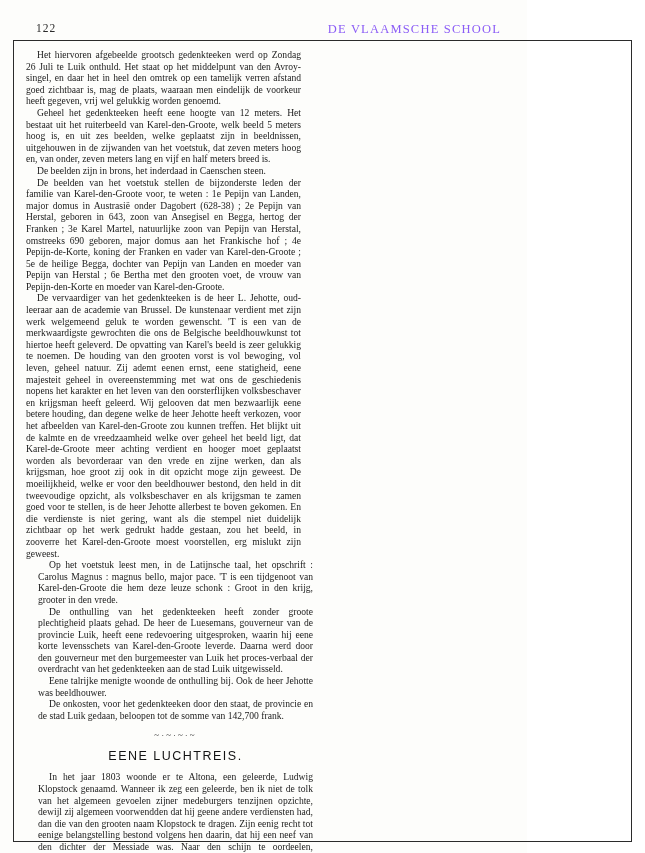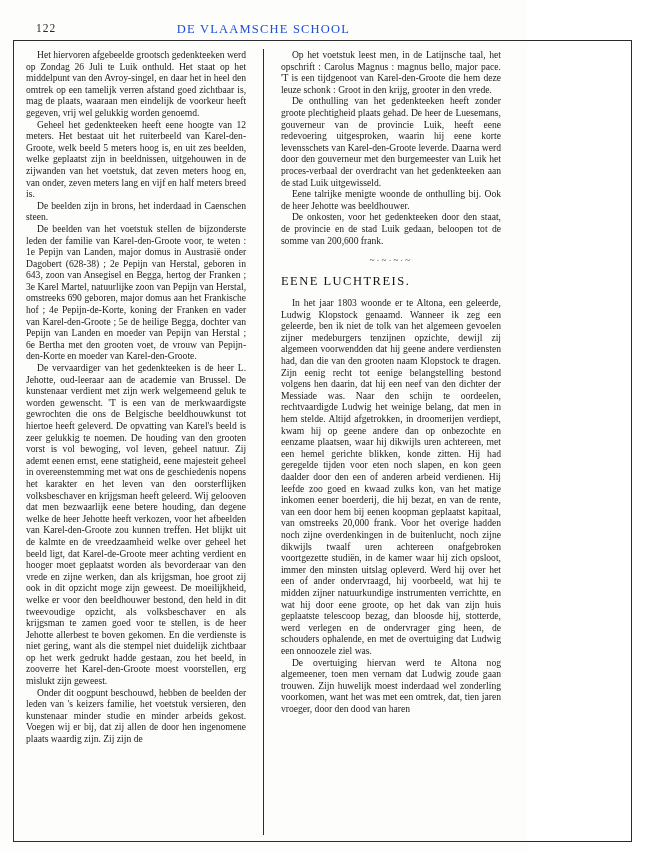--- a/index.html
+++ b/index.html
@@ -31,28 +31,29 @@
   .folio {
     position: absolute;
     left: 10px;
     top: 0;
     font-size: 11.5px;
     letter-spacing: 1px;
     color: #2a2a2a;
     font-family: "Liberation Serif", serif;
   }
   .running-title {
-    text-align: center;
+    text-align: right;
     font-size: 12.5px;
     letter-spacing: 1.2px;
-    color: #1d4ed8;
+    color: #8b5cf6;
     font-family: "Liberation Serif", serif;
   }
   .columns {
     display: flex;
+    flex-direction: column;
     margin-top: 7px;
     height: 786px;
     position: relative;
   }
   .col {
     width: 287px;
     box-sizing: border-box;
     position: relative;
   }
   .col-left {
@@ -81,24 +82,25 @@
     margin: 0 0 0 0;
     font-size: 9.6px;
     line-height: 11.6px;
     text-align: justify;
     text-indent: 11px;
     hyphens: auto;
     font-family: "Liberation Serif", serif;
     color: #1b1b1b;
   }
   .section-title {
+    text-align: center;
     font-size: 12.5px;
     letter-spacing: 1.5px;
     margin: 9px 0 8px 0;
-    font-family: Liberation Serif, serif;
+    font-family: Liberation Sans, sans-serif;
     font-weight: normal;
     color: #131313;
   }
   .ornament {
     text-align: center;
     font-size: 9px;
     letter-spacing: 2px;
     margin: 9px 0 2px 0;
     color: #2b2b2b;
     font-family: "Liberation Serif", serif;
@@ -122,32 +124,31 @@
 
   <div class="columns">
 
     <div class="col col-left">
       <div class="colinner">
         <p>Het hiervoren afgebeelde grootsch gedenkteeken werd op Zondag 26 Juli te Luik onthuld. Het staat op het middelpunt van den Avroy-singel, en daar het in heel den omtrek op een tamelijk verren afstand goed zichtbaar is, mag de plaats, waaraan men eindelijk de voorkeur heeft gegeven, vrij wel gelukkig worden genoemd.</p>
         <p>Geheel het gedenkteeken heeft eene hoogte van 12 meters. Het bestaat uit het ruiterbeeld van Karel-den-Groote, welk beeld 5 meters hoog is, en uit zes beelden, welke geplaatst zijn in beeldnissen, uitgehouwen in de zijwanden van het voetstuk, dat zeven meters hoog en, van onder, zeven meters lang en vijf en half meters breed is.</p>
         <p>De beelden zijn in brons, het inderdaad in Caenschen steen.</p>
         <p>De beelden van het voetstuk stellen de bijzonderste leden der familie van Karel-den-Groote voor, te weten : 1e Pepijn van Landen, major domus in Austrasië onder Dagobert (628-38) ; 2e Pepijn van Herstal, geboren in 643, zoon van Ansegisel en Begga, hertog der Franken ; 3e Karel Martel, natuurlijke zoon van Pepijn van Herstal, omstreeks 690 geboren, major domus aan het Frankische hof ; 4e Pepijn-de-Korte, koning der Franken en vader van Karel-den-Groote ; 5e de heilige Begga, dochter van Pepijn van Landen en moeder van Pepijn van Herstal ; 6e Bertha met den grooten voet, de vrouw van Pepijn-den-Korte en moeder van Karel-den-Groote.</p>
         <p>De vervaardiger van het gedenkteeken is de heer L. Jehotte, oud-leeraar aan de academie van Brussel. De kunstenaar verdient met zijn werk welgemeend geluk te worden gewenscht. 'T is een van de merkwaardigste gewrochten die ons de Belgische beeldhouwkunst tot hiertoe heeft geleverd. De opvatting van Karel's beeld is zeer gelukkig te noemen. De houding van den grooten vorst is vol bewoging, vol leven, geheel natuur. Zij ademt eenen ernst, eene statigheid, eene majesteit geheel in overeenstemming met wat ons de geschiedenis nopens het karakter en het leven van den oorsterflijken volksbeschaver en krijgsman heeft geleerd. Wij gelooven dat men bezwaarlijk eene betere houding, dan degene welke de heer Jehotte heeft verkozen, voor het afbeelden van Karel-den-Groote zou kunnen treffen. Het blijkt uit de kalmte en de vreedzaamheid welke over geheel het beeld ligt, dat Karel-de-Groote meer achting verdient en hooger moet geplaatst worden als bevorderaar van den vrede en zijne werken, dan als krijgsman, hoe groot zij ook in dit opzicht moge zijn geweest. De moeilijkheid, welke er voor den beeldhouwer bestond, den held in dit tweevoudige opzicht, als volksbeschaver en als krijgsman te zamen goed voor te stellen, is de heer Jehotte allerbest te boven gekomen. En die verdienste is niet gering, want als die stempel niet duidelijk zichtbaar op het werk gedrukt hadde gestaan, zou het beeld, in zooverre het Karel-den-Groote moest voorstellen, erg mislukt zijn geweest.</p>
-        <p>Onder dit oogpunt beschouwd, hebben de beelden der leden van 's keizers familie, het voetstuk versieren, den kunstenaar minder studie en minder arbeids gekost. Voegen wij er bij, dat zij allen de door hen ingenomene plaats waardig zijn. Zij zijn de</p>
       </div>
     </div>
 
     <div class="divider"></div>
 
     <div class="col col-right">
       <div class="colinner">
         <p>Op het voetstuk leest men, in de Latijnsche taal, het opschrift : Carolus Magnus : magnus bello, major pace. 'T is een tijdgenoot van Karel-den-Groote die hem deze leuze schonk : Groot in den krijg, grooter in den vrede.</p>
         <p>De onthulling van het gedenkteeken heeft zonder groote plechtigheid plaats gehad. De heer de Luesemans, gouverneur van de provincie Luik, heeft eene redevoering uitgesproken, waarin hij eene korte levensschets van Karel-den-Groote leverde. Daarna werd door den gouverneur met den burgemeester van Luik het proces-verbaal der overdracht van het gedenkteeken aan de stad Luik uitgewisseld.</p>
         <p>Eene talrijke menigte woonde de onthulling bij. Ook de heer Jehotte was beeldhouwer.</p>
-        <p>De onkosten, voor het gedenkteeken door den staat, de provincie en de stad Luik gedaan, beloopen tot de somme van 200,600 frank.</p>
+        <p>De onkosten, voor het gedenkteeken door den staat, de provincie en de stad Luik gedaan, beloopen tot de somme van 142,700 frank.</p>
 
         <div class="ornament">~·~·~·~</div>
 
         <div class="section-title">EENE LUCHTREIS.</div>
 
         <p>In het jaar 1803 woonde er te Altona, een geleerde, Ludwig Klopstock genaamd. Wanneer ik zeg een geleerde, ben ik niet de tolk van het algemeen gevoelen zijner medeburgers tenzijnen opzichte, dewijl zij algemeen voorwendden dat hij geene andere verdiensten had, dan die van den grooten naam Klopstock te dragen. Zijn eenig recht tot eenige belangstelling bestond volgens hen daarin, dat hij een neef van den dichter der Messiade was. Naar den schijn te oordeelen, rechtvaardigde Ludwig het weinige belang, dat men in hem stelde. Altijd afgetrokken, in droomerijen verdiept, kwam hij op geene andere dan op onbezochte en eenzame plaatsen, waar hij dikwijls uren achtereen, met een hemel gerichte blikken, konde zitten. Hij had geregelde tijden voor eten noch slapen, en kon geen daalder door den een of anderen arbeid verdienen. Hij leefde zoo goed en kwaad zulks kon, van het matige inkomen eener boerderij, die hij bezat, en van de rente, van een door hem bij eenen koopman geplaatst kapitaal, van omstreeks 20,000 frank. Voor het overige hadden noch zijne overdenkingen in de buitenlucht, noch zijne dikwijls twaalf uren achtereen onafgebroken voortgezette studiën, in de kamer waar hij zich opsloot, immer den minsten uitslag opleverd. Werd hij over het een of ander ondervraagd, hij voorbeeld, wat hij te midden zijner natuurkundige instrumenten verrichtte, en wat hij door eene groote, op het dak van zijn huis geplaatste telescoop bezag, dan bloosde hij, stotterde, werd verlegen en de ondervrager ging heen, de schouders ophalende, en met de overtuiging dat Ludwig een onnoozele ziel was.</p>
         <p>De overtuiging hiervan werd te Altona nog algemeener, toen men vernam dat Ludwig zoude gaan trouwen. Zijn huwelijk moest inderdaad wel zonderling voorkomen, want het was met een omtrek, dat, tien jaren vroeger, door den dood van haren</p>
       </div>
     </div>
 

